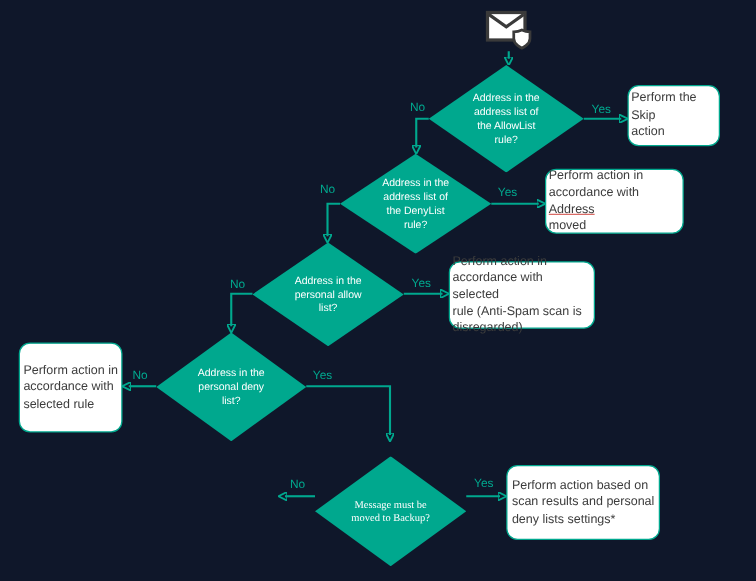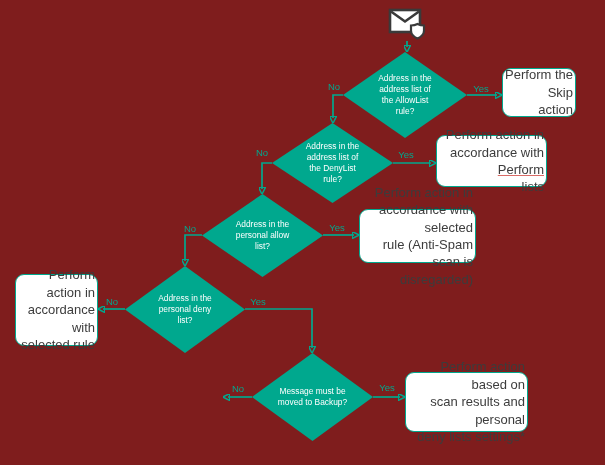--- a/index.html
+++ b/index.html
@@ -3,21 +3,21 @@
 <meta charset="utf-8">
 <style>
   :root{
     --teal:#00a88e;
     --boxtext:#3c3c3c;
     --icon:#3a3a3a;
     --underline:#d96b66;
   }
   html,body{margin:0;padding:0;background:#fff;}
   .stage{
-    position:relative;width:605px;height:465px;background:#7f1d1d;overflow:hidden;
+    position:relative;width:605px;height:465px;background:#0f172a;overflow:hidden;
     font-family:"Liberation Sans","DejaVu Sans",sans-serif;
   }
   .connectors{position:absolute;left:0;top:0;}
   .connectors path{stroke:var(--teal);stroke-width:1.7;fill:none;}
   .mail-icon{position:absolute;}
   .diamond{
     position:absolute;
     background:var(--teal);
     clip-path:polygon(50% 0%,100% 50%,50% 100%,0% 50%);
     display:flex;align-items:center;justify-content:center;
@@ -29,42 +29,42 @@
   .box{
     position:absolute;
     background:#fff;
     border:1.7px solid var(--teal);
     border-radius:9px;
     display:flex;align-items:center;justify-content:center;
     box-sizing:border-box;
     padding:2px;
   }
   .blabel{
-    color:var(--boxtext);font-size:13px;line-height:1.34;text-align:right;
+    color:var(--boxtext);font-size:10px;line-height:1.34;text-align:left;
     white-space:pre-line;
   }
   .link{
     color:var(--boxtext);
     text-decoration:underline;
     text-decoration-color:var(--underline);
     cursor:pointer;
   }
   .edge-label{
     position:absolute;
     transform:translate(-50%,-50%);
     color:var(--teal);
     font-size:9.5px;
     text-align:center;
   }
   
   .d1{left:343px;top:52px;width:124px;height:86px;}
   .d2{left:272px;top:123px;width:121px;height:80px;}
   .d3{left:202px;top:194px;width:121px;height:83px;}
   .d4{left:125px;top:266px;width:120px;height:87px;}
-  .d5{left:252px;top:353px;width:121px;height:88px;}
+  .d5{left:252px;top:365px;width:121px;height:88px;font-family:Liberation Serif, serif;}
   
   .b1{left:502px;top:68px;width:74px;height:49px;}
   .b2{left:436px;top:135px;width:111px;height:52px;}
   .b3{left:359px;top:209px;width:117px;height:54px;}
   .b4{left:15px;top:274px;width:83px;height:72px;}
   .b5{left:130px;top:365px;width:93px;height:63px;}
   .b6{left:405px;top:362px;width:123px;height:60px;margin-top:10px;}
 </style>
 </head>
 <body>
@@ -122,21 +122,21 @@
     <span class="dlabel">Message must be
 moved to Backup?</span>
   </div>
 
   <div class="box b1">
     <span class="blabel">Perform the Skip
 action</span>
   </div>
 
   <div class="box b2">
-    <span class="blabel"><span>Perform action in</span><br><span>accordance with </span><span class="link">Perform</span><br><span>lists</span></span>
+    <span class="blabel"><span>Perform action in</span><br><span>accordance with </span><span class="link">Address</span><br><span>moved</span></span>
   </div>
 
   <div class="box b3">
     <span class="blabel">Perform action in
 accordance with selected
 rule (Anti-Spam scan is
 disregarded)</span>
   </div>
   <div class="box b4">
     <span class="blabel">Perform action in

